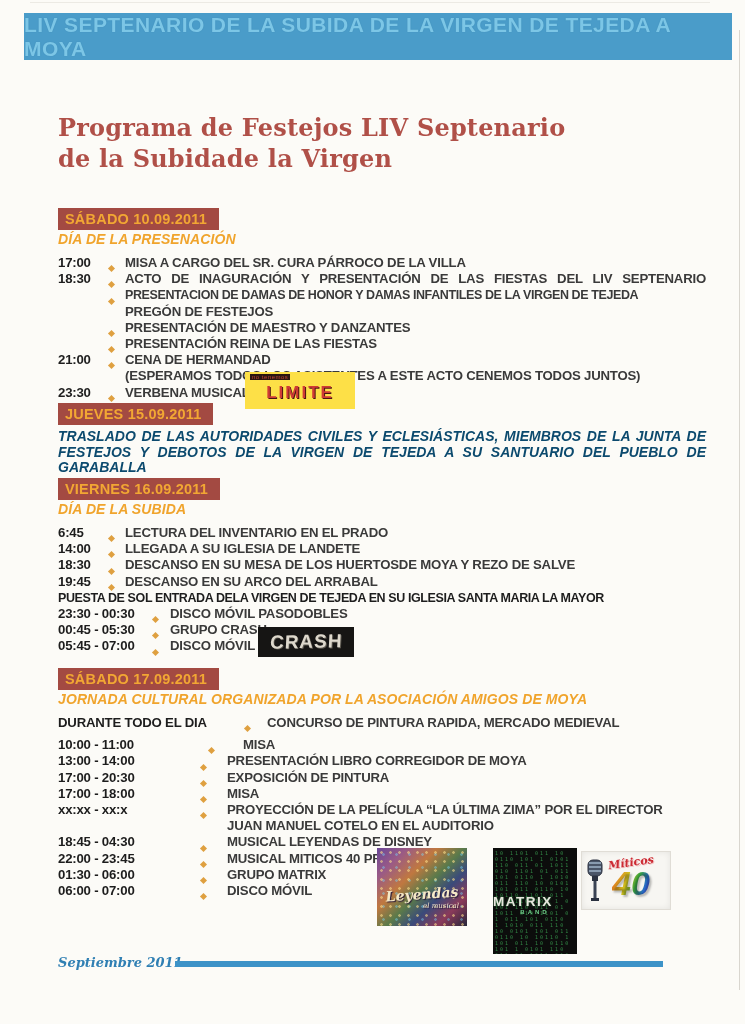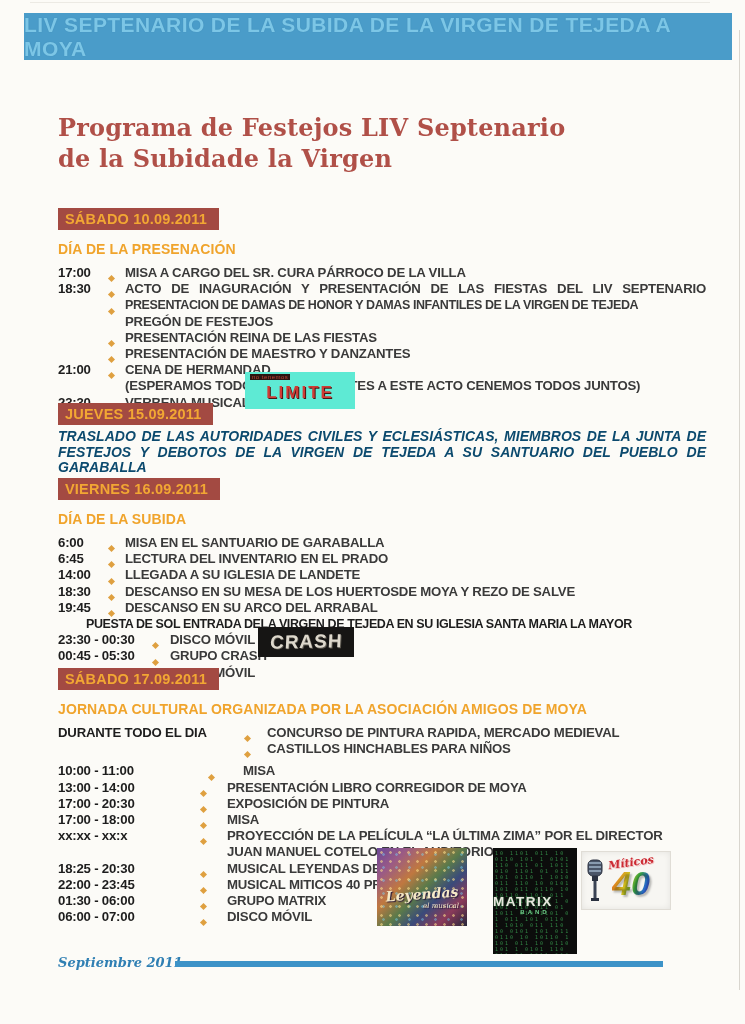--- a/index.html
+++ b/index.html
@@ -12,42 +12,42 @@
     display:flex;align-items:center;justify-content:center;}
   .banner span{color:#7cc6e6;font-weight:bold;font-size:21px;letter-spacing:.4px;
     text-shadow:0 0 1px rgba(40,110,150,.4);}
 
   .title{position:absolute;left:58px;top:112px;margin:0;font-family:"DejaVu Serif",serif;
     font-weight:bold;font-size:24px;line-height:31px;color:#b05048;letter-spacing:.2px;}
 
   .section{position:absolute;left:58px;width:648px;}
   .datebox{display:inline-block;background:#a34a42;color:#f2a733;font-weight:bold;
     font-size:14.5px;padding:3px 12px 3px 7px;letter-spacing:.2px;}
-  .subtitle{margin-top:11px;color:#f0a42c;font-weight:bold;font-size:14px;
+  .subtitle{margin-top:1px;color:#f0a42c;font-weight:bold;font-style:italic;font-size:14px;
     line-height:16px;letter-spacing:.1px;}
   .paragraph{margin-top:4px;color:#0c4a6e;font-weight:bold;font-style:italic;font-size:14px;
     line-height:15.5px;width:648px;text-align:justify;}
   .lines{margin-top:8px;}
   .line{display:flex;align-items:flex-end;line-height:16.2px;font-weight:bold;
     font-size:13.2px;color:#3a3a3a;letter-spacing:-.2px;}
   .line .t{flex:none;color:#1d1d1d;}
   .line .b{flex:none;display:flex;align-items:center;justify-content:center;}
   .line .b i{display:block;width:5px;height:5px;background:#dfa040;transform:rotate(45deg);}
   .line .tx{white-space:nowrap;}
   .x-n .t{width:40px}   .x-n .b{width:27px}
   .x-w .t{width:82px}   .x-w .b{width:30px}
   .x-W .t{width:122px}  .x-W .b{width:47px}
   .x-d .t{width:170px}  .x-d .b{width:39px}
-  .x-full .tx{color:#1d1d1d;margin-left:28px;}
+  .x-full .tx{color:#1d1d1d;}
   .tx.j{flex:1;white-space:normal;text-align:justify;text-align-last:justify;}
   .tx.c{font-size:12.5px;letter-spacing:-.4px;}
 
   
   .img{position:absolute;overflow:hidden;}
-  .img-limite{left:245px;top:372px;width:110px;height:37px;background:#5eead4;}
+  .img-limite{left:245px;top:372px;width:110px;height:37px;background:#fde047;}
   .lim-small{position:absolute;left:5px;top:2px;font-size:6px;color:#c04434;background:#2a1512;
     padding:0 2px;letter-spacing:.5px;}
   .lim-big{position:absolute;left:0;right:0;top:11px;text-align:center;color:#cf3b35;
     font-weight:bold;font-size:17px;letter-spacing:2px;text-shadow:1px 1px 0 #4a1512;}
   .img-crash{left:258px;top:627px;width:96px;height:30px;background:#161514;
     display:flex;align-items:center;justify-content:center;}
   .crash-big{color:#ddd8cc;font-weight:bold;font-size:19px;letter-spacing:1px;
     transform:skewX(-4deg) rotate(-1deg);text-shadow:1px 1px 0 #5a564e;}
   .img-leyendas{left:377px;top:848px;width:90px;height:78px;
     background-image:radial-gradient(rgba(255,225,140,.55) 1px,transparent 1.6px),
@@ -123,28 +123,28 @@
           <div class="line x-n">
             <span class="t"></span>
             <span class="b"></span>
             <span class="tx">PREGÓN DE FESTEJOS</span>
           </div>
           <div class="line x-n">
             <span class="t"></span>
             <span class="b">
               <i></i>
             </span>
+            <span class="tx">PRESENTACIÓN DE MAESTRO Y DANZANTES</span>
+          </div>
+          <div class="line x-n">
+            <span class="t"></span>
+            <span class="b">
+              <i></i>
+            </span>
             <span class="tx">PRESENTACIÓN REINA DE LAS FIESTAS</span>
-          </div>
-          <div class="line x-n">
-            <span class="t"></span>
-            <span class="b">
-              <i></i>
-            </span>
-            <span class="tx">PRESENTACIÓN DE MAESTRO Y DANZANTES</span>
           </div>
           <div class="line x-n">
             <span class="t">21:00</span>
             <span class="b">
               <i></i>
             </span>
             <span class="tx">CENA DE HERMANDAD</span>
           </div>
           <div class="line x-n">
             <span class="t"></span>
@@ -154,27 +154,20 @@
           <div class="line x-n">
             <span class="t">23:30</span>
             <span class="b">
               <i></i>
             </span>
             <span class="tx">VERBENA MUSICAL</span>
           </div>
         </div></div>
       <div class="section" style="top: 403px;"><div class="datebox">JUEVES 15.09.2011</div><div class="paragraph">TRASLADO DE LAS AUTORIDADES CIVILES Y ECLESIÁSTICAS, MIEMBROS DE LA JUNTA DE FESTEJOS Y DEBOTOS DE LA VIRGEN DE TEJEDA A SU SANTUARIO DEL PUEBLO DE GARABALLA</div></div>
       <div class="section" style="top: 478px;"><div class="datebox">VIERNES 16.09.2011</div><div class="subtitle">DÍA DE LA SUBIDA</div><div class="lines">
-          <div class="line x-n">
-            <span class="t">6:00</span>
-            <span class="b">
-              <i></i>
-            </span>
-            <span class="tx">MISA EN EL SANTUARIO DE GARABALLA</span>
-          </div>
           <div class="line x-n">
             <span class="t">6:45</span>
             <span class="b">
               <i></i>
             </span>
             <span class="tx">LECTURA DEL INVENTARIO EN EL PRADO</span>
           </div>
           <div class="line x-n">
             <span class="t">14:00</span>
             <span class="b">
@@ -222,27 +215,20 @@
           </div>
         </div></div>
       <div class="section" style="top: 668px;"><div class="datebox">SÁBADO 17.09.2011</div><div class="subtitle">JORNADA CULTURAL ORGANIZADA POR LA ASOCIACIÓN AMIGOS DE MOYA</div><div class="lines">
           <div class="line x-d">
             <span class="t">DURANTE TODO EL DIA</span>
             <span class="b">
               <i></i>
             </span>
             <span class="tx">CONCURSO DE PINTURA RAPIDA, MERCADO MEDIEVAL</span>
           </div>
-          <div class="line x-d">
-            <span class="t"></span>
-            <span class="b">
-              <i></i>
-            </span>
-            <span class="tx">CASTILLOS HINCHABLES PARA NIÑOS</span>
-          </div>
           <div class="line x-W" style="margin-top: 6px; gap: 8px;">
             <span class="t">10:00 - 11:00</span>
             <span class="b">
               <i></i>
             </span>
             <span class="tx">MISA</span>
           </div>
           <div class="line x-W">
             <span class="t">13:00 - 14:00</span>
             <span class="b">
@@ -270,21 +256,21 @@
               <i></i>
             </span>
             <span class="tx">PROYECCIÓN DE LA PELÍCULA “LA ÚLTIMA ZIMA” POR EL DIRECTOR</span>
           </div>
           <div class="line x-W">
             <span class="t"></span>
             <span class="b"></span>
             <span class="tx">JUAN MANUEL COTELO EN EL AUDITORIO</span>
           </div>
           <div class="line x-W">
-            <span class="t">18:25 - 20:30</span>
+            <span class="t">18:45 - 04:30</span>
             <span class="b">
               <i></i>
             </span>
             <span class="tx">MUSICAL LEYENDAS DE DISNEY</span>
           </div>
           <div class="line x-W">
             <span class="t">22:00 - 23:45</span>
             <span class="b">
               <i></i>
             </span>

